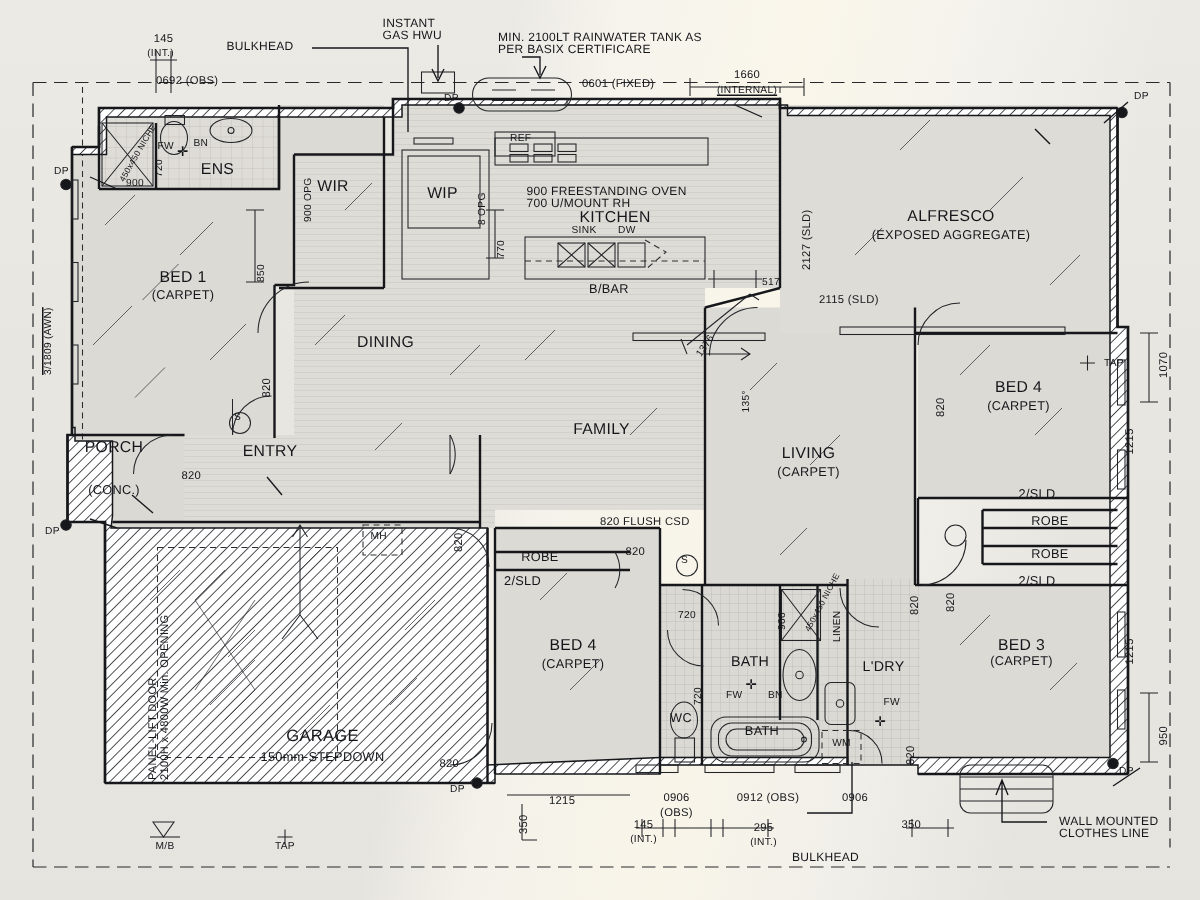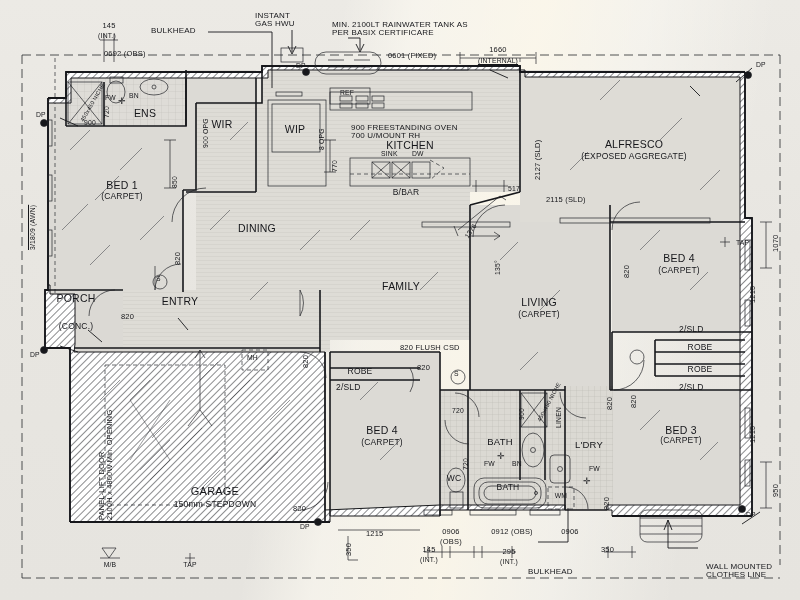--- a/index.html
+++ b/index.html
@@ -483,21 +483,21 @@
 <div class="lbl dim c" style="left:451px;top:528px;">0906</div>
 <div class="lbl dim c" style="left:451px;top:538px;">(OBS)</div>
 <div class="lbl dim c" style="left:512px;top:528px;">0912 (OBS)</div>
 <div class="lbl dim c" style="left:570px;top:528px;">0906</div>
 <div class="lbl dim c" style="left:429px;top:546px;">145</div>
 <div class="lbl tiny c" style="left:429px;top:557px;">(INT.)</div>
 <div class="lbl dim c" style="left:509px;top:548px;">295</div>
 <div class="lbl tiny c" style="left:509px;top:559px;">(INT.)</div>
 <div class="lbl dim" style="left:601px;top:546px;">350</div>
 <div class="lbl note" style="left:528px;top:568px;">BULKHEAD</div>
-<div class="lbl note" style="left:706px;top:563px;">WALL MOUNTED
+<div class="lbl note" style="left:706px;top:544px;">WALL MOUNTED
 CLOTHES LINE</div>
 
 <div class="lbl tiny" style="left:36px;top:112px;">DP</div>
 <div class="lbl tiny" style="left:30px;top:352px;">DP</div>
 <div class="lbl tiny" style="left:296px;top:63px;">DP</div>
 <div class="lbl tiny" style="left:756px;top:62px;">DP</div>
 <div class="lbl tiny" style="left:300px;top:524px;">DP</div>
 <div class="lbl tiny" style="left:746px;top:512px;">DP</div>
 <div class="lbl tiny c" style="left:190px;top:562px;">TAP</div>
 <div class="lbl tiny c" style="left:110px;top:562px;">M/B</div>

